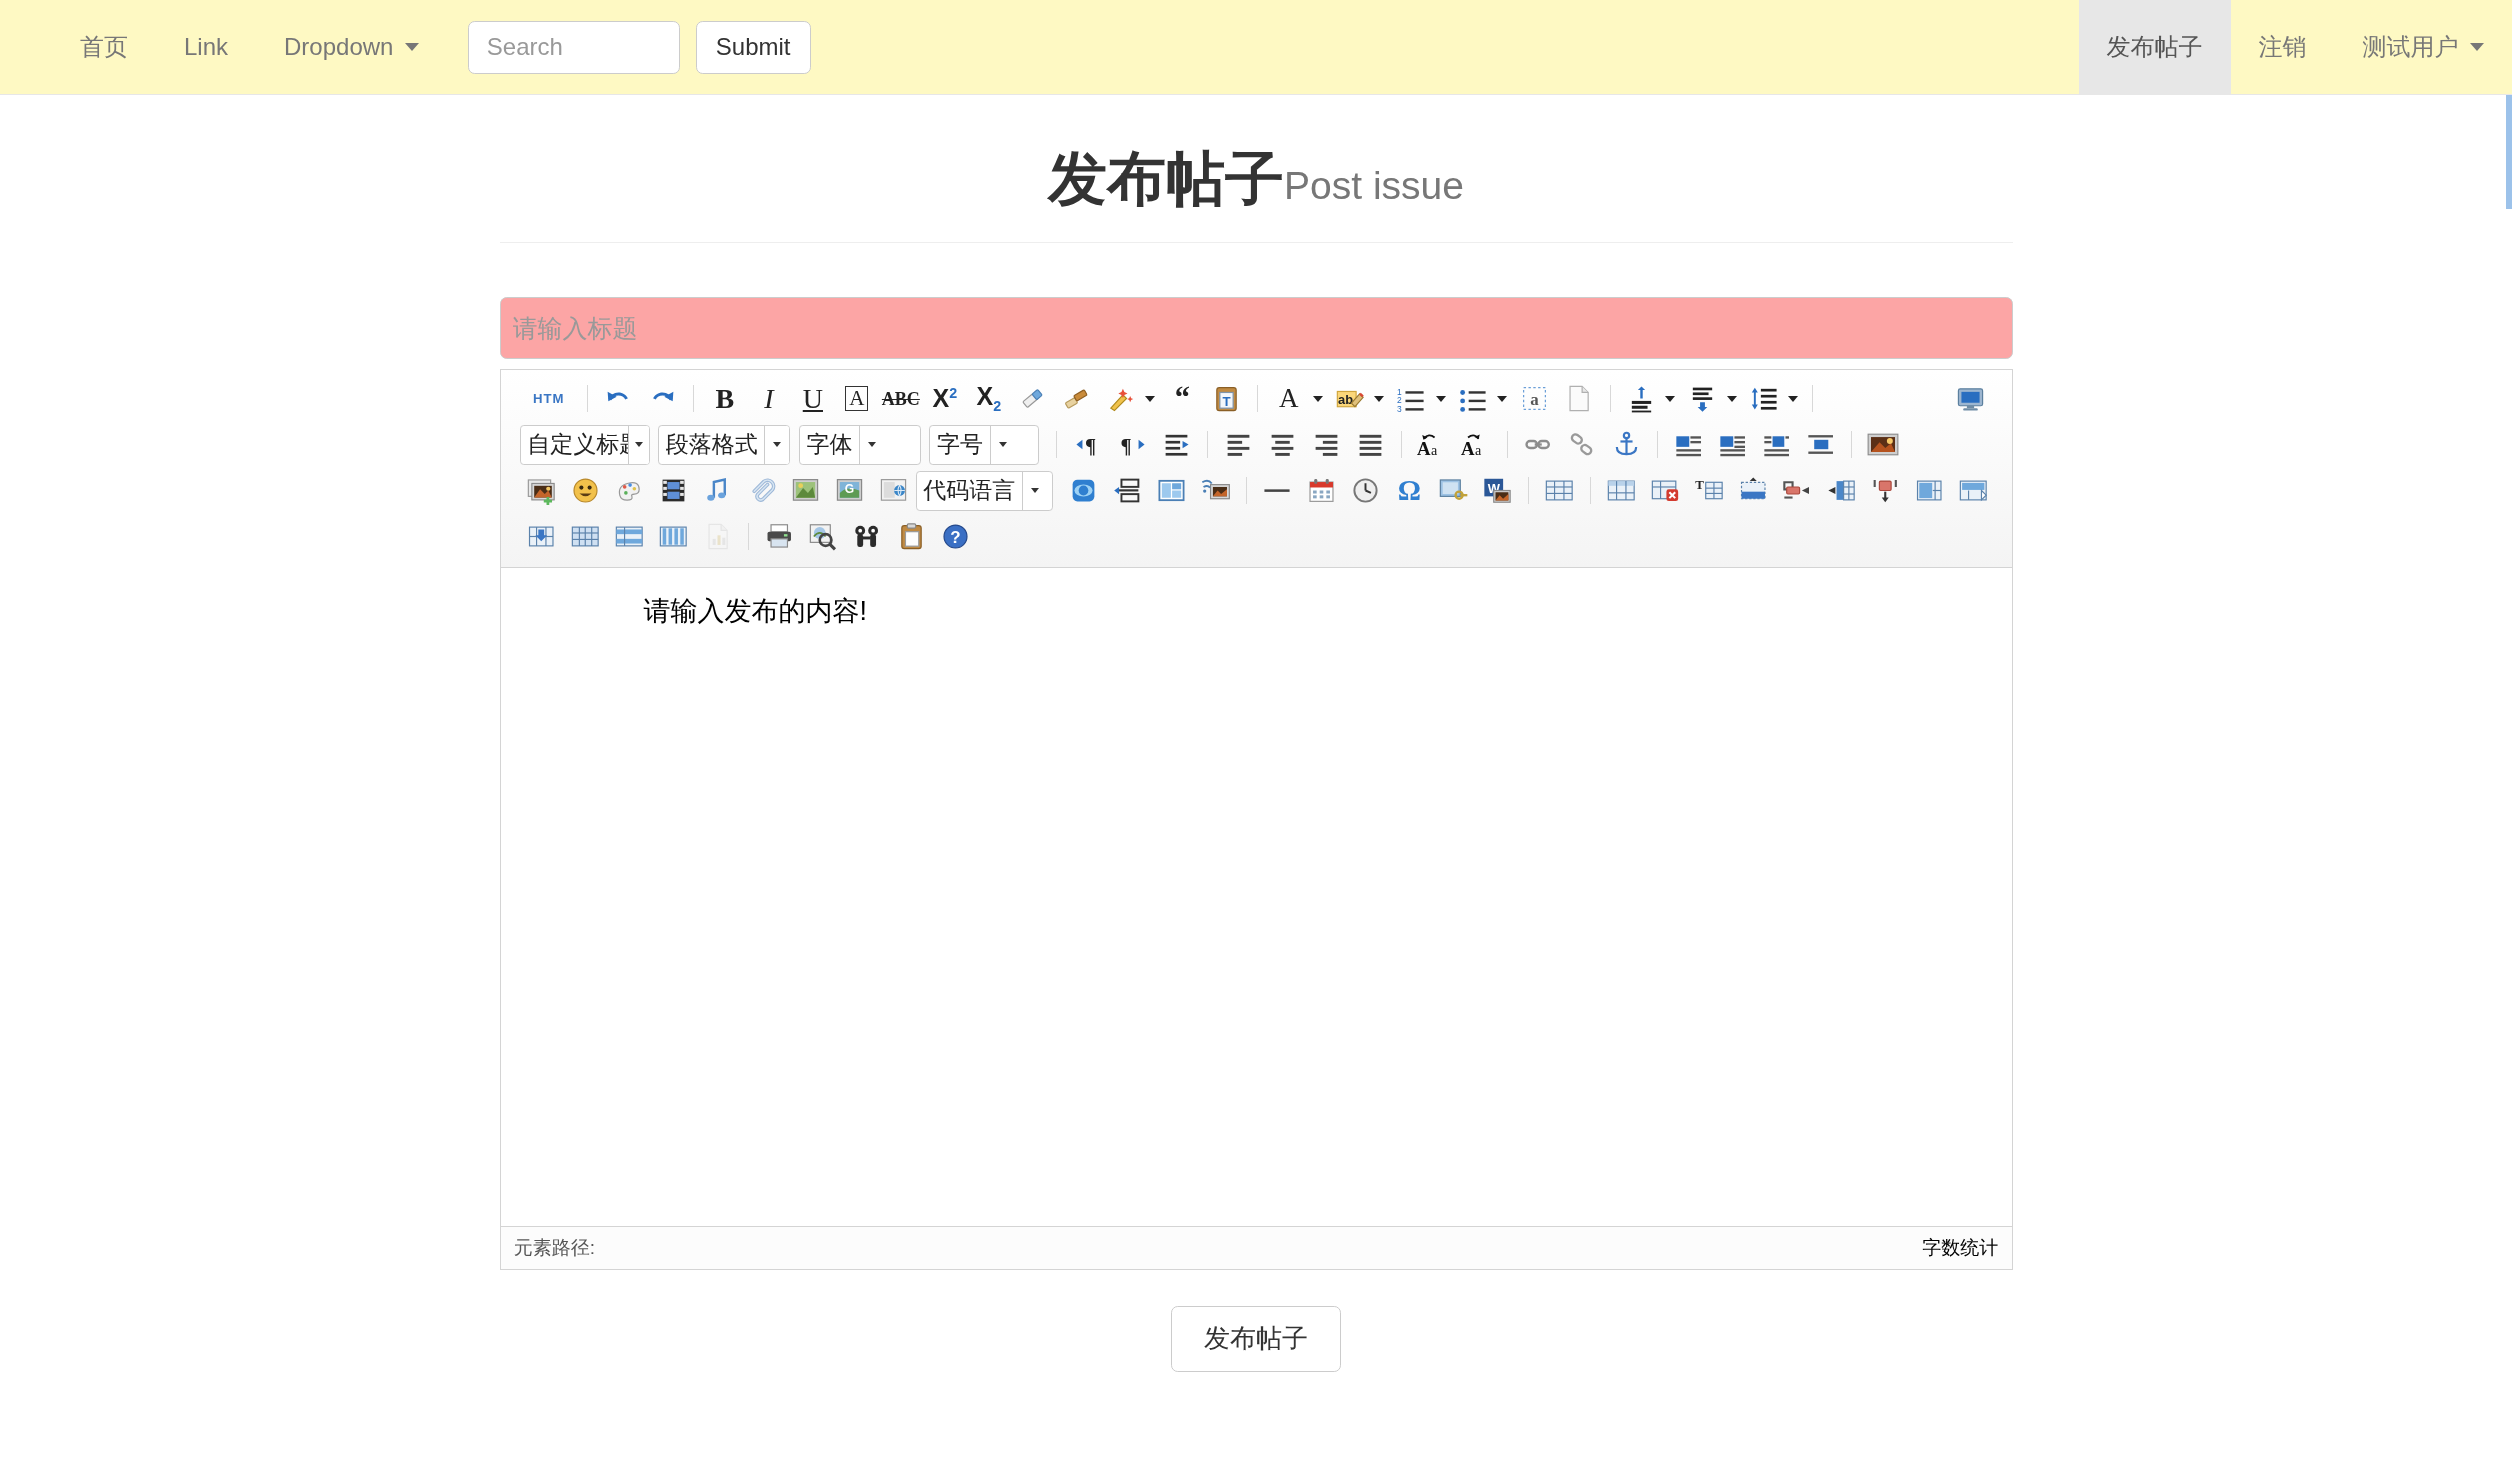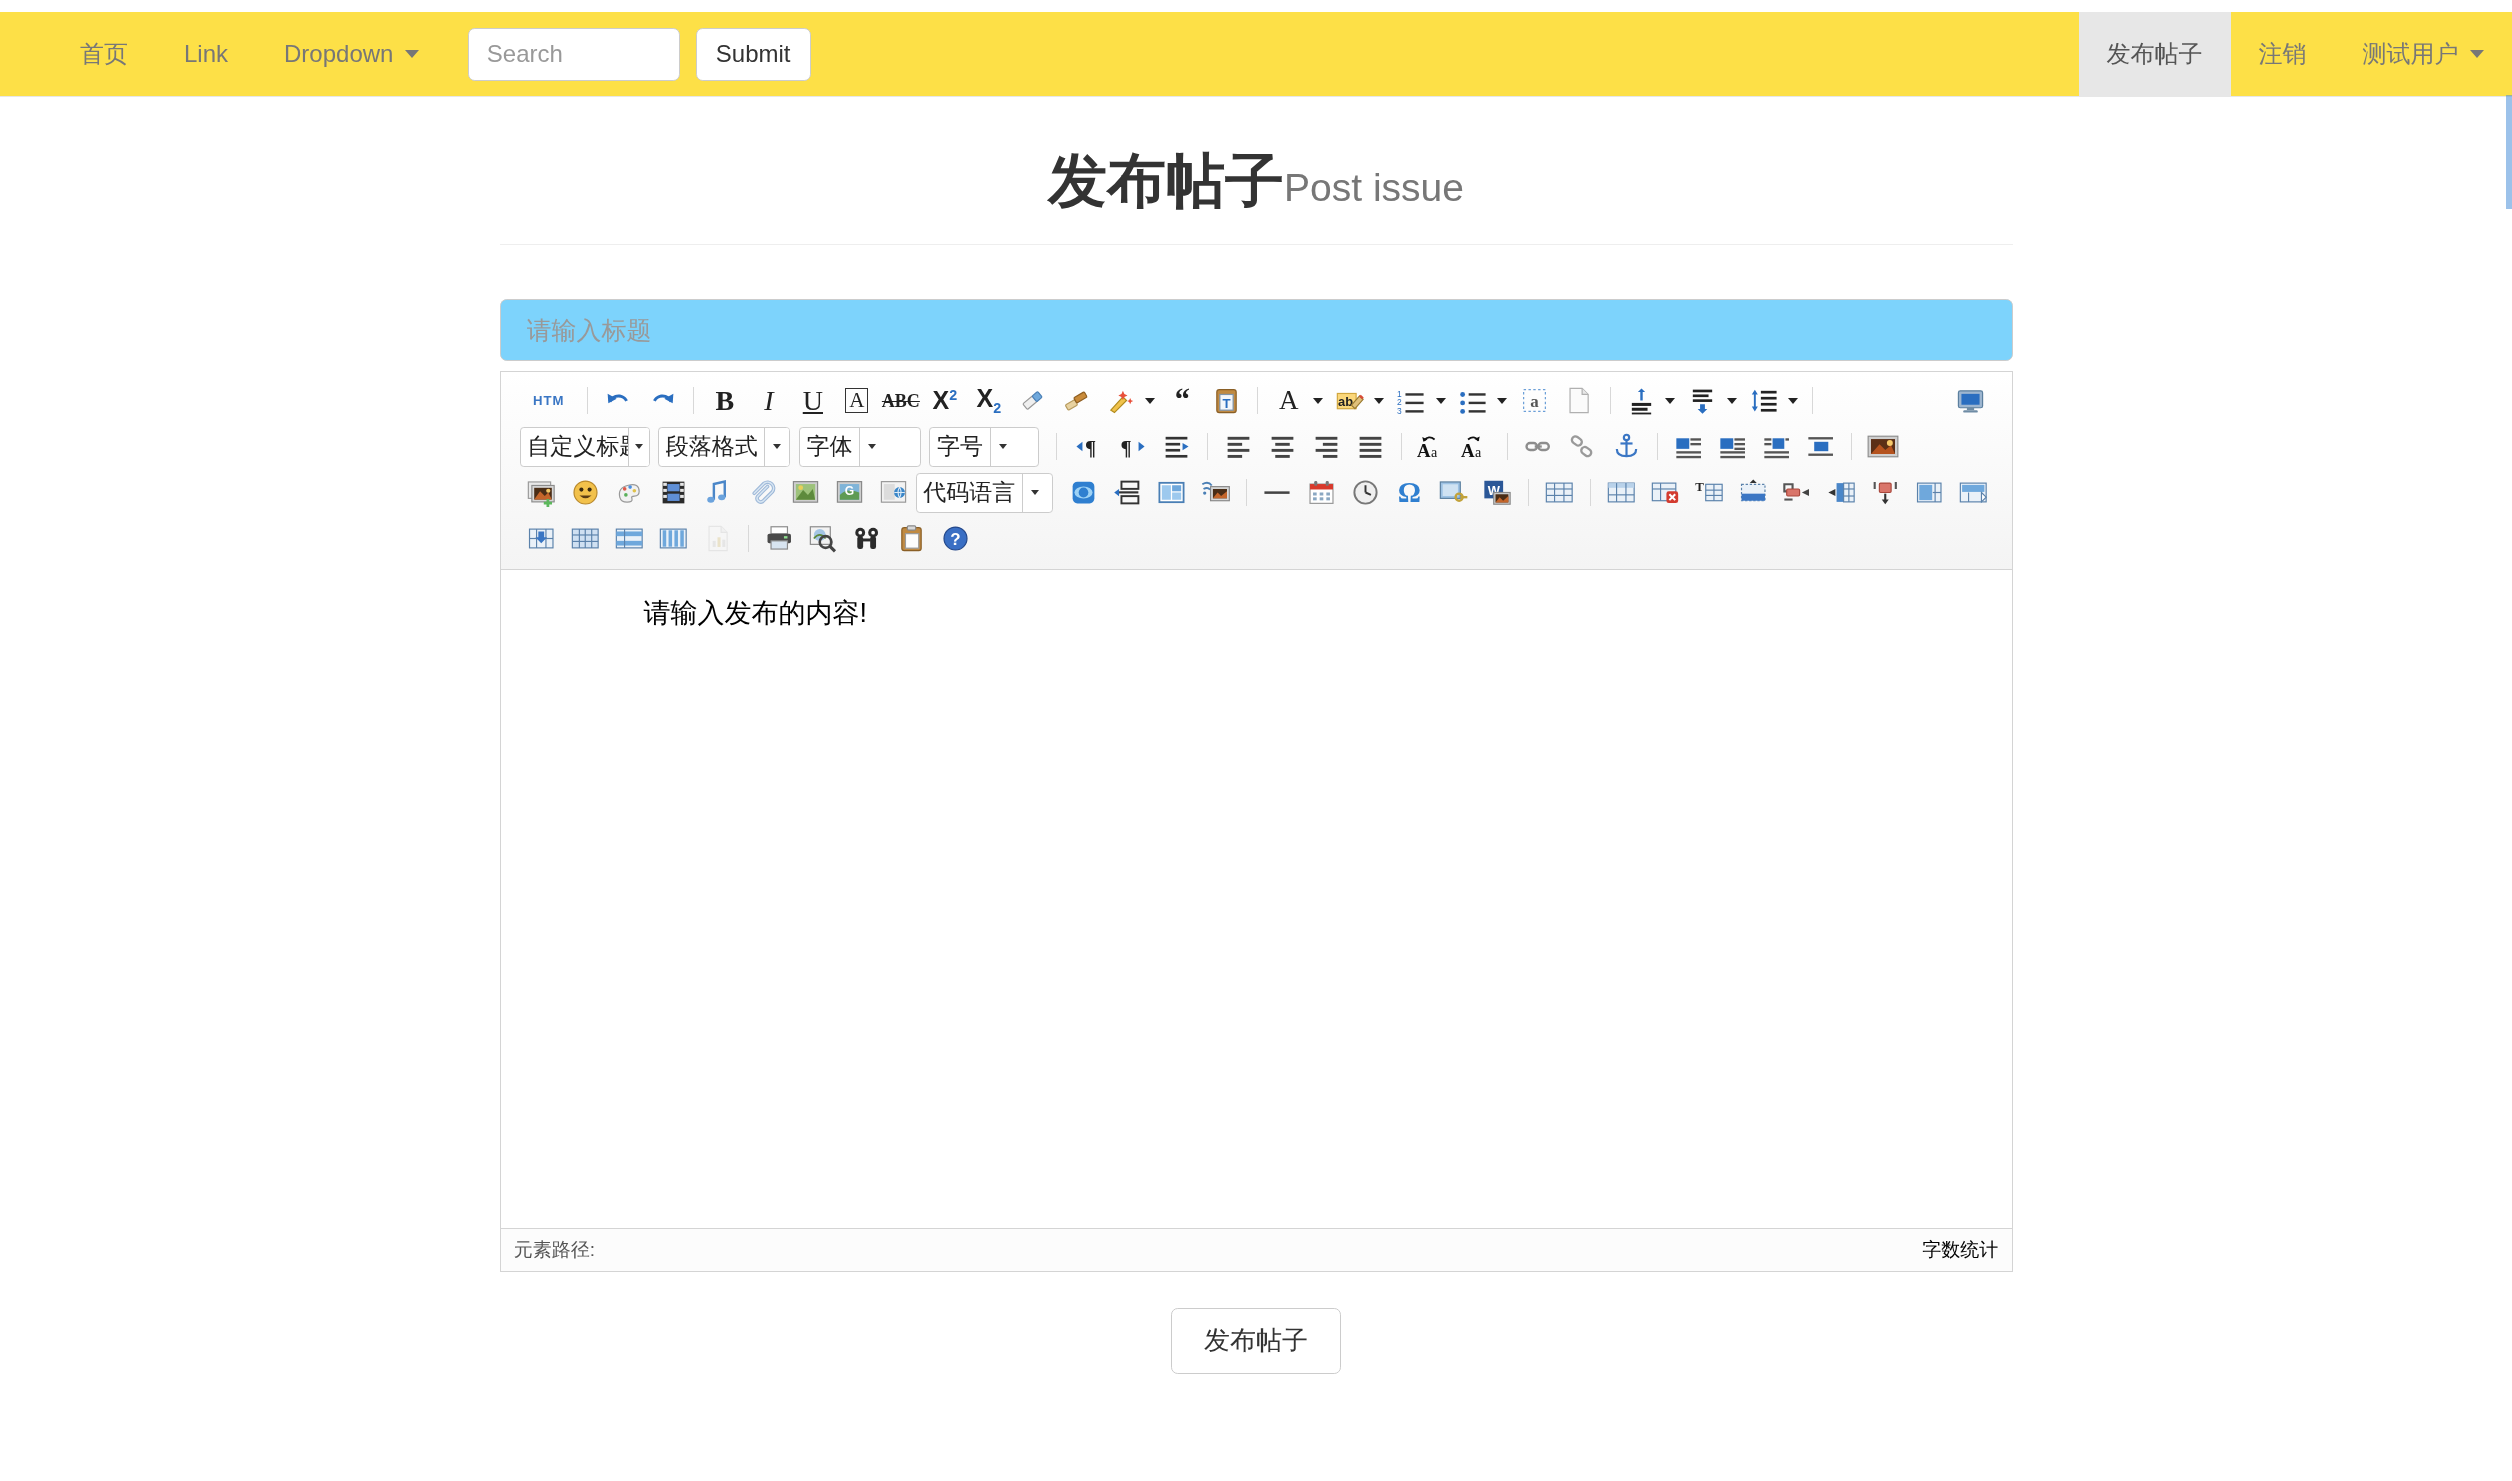--- a/index.html
+++ b/index.html
@@ -7,27 +7,26 @@
   html, body {
     margin: 0; padding: 0;
     width: 2512px; height: 1481px;
     background: #ffffff;
     font-family: "Liberation Sans", "DejaVu Sans", sans-serif;
     overflow: hidden;
   }
 
   
   .navbar {
-    height: 85px;
-    background: #fde047;
+    height: 95px;
+    background: #fef9c3;
     border-bottom: 1px solid #e7e7e7;
     display: flex;
     align-items: stretch;
     position: relative;
-    margin-top: 12px;
   }
   .nav-left { display: flex; align-items: center; padding-left: 52px; }
   .nav-right { display: flex; align-items: stretch; margin-left: auto; }
 
   .nav-item {
     display: flex; align-items: center;
     padding: 0 28px;
     color: #777777;
     font-size: 24px;
     line-height: 1;
@@ -95,26 +94,26 @@
     color: #777777;
   }
 
   
   .title-input {
     display: block;
     width: 100%;
     height: 62px;
     border: 1px solid #cccccc;
     border-radius: 6.7px;
-    padding: 0 26px;
+    padding: 0 12px;
     font-size: 25px;
     color: #555;
     outline: none;
     font-family: "Liberation Sans", sans-serif;
-    background: #7dd3fc;
+    background: #fca5a5;
   }
   .title-input::placeholder { color: #999999; }
 
   
   .editor {
     margin-top: 9.5px;
     border: 1px solid #d4d4d4;
     background: #ffffff;
     width: 100%;
   }

